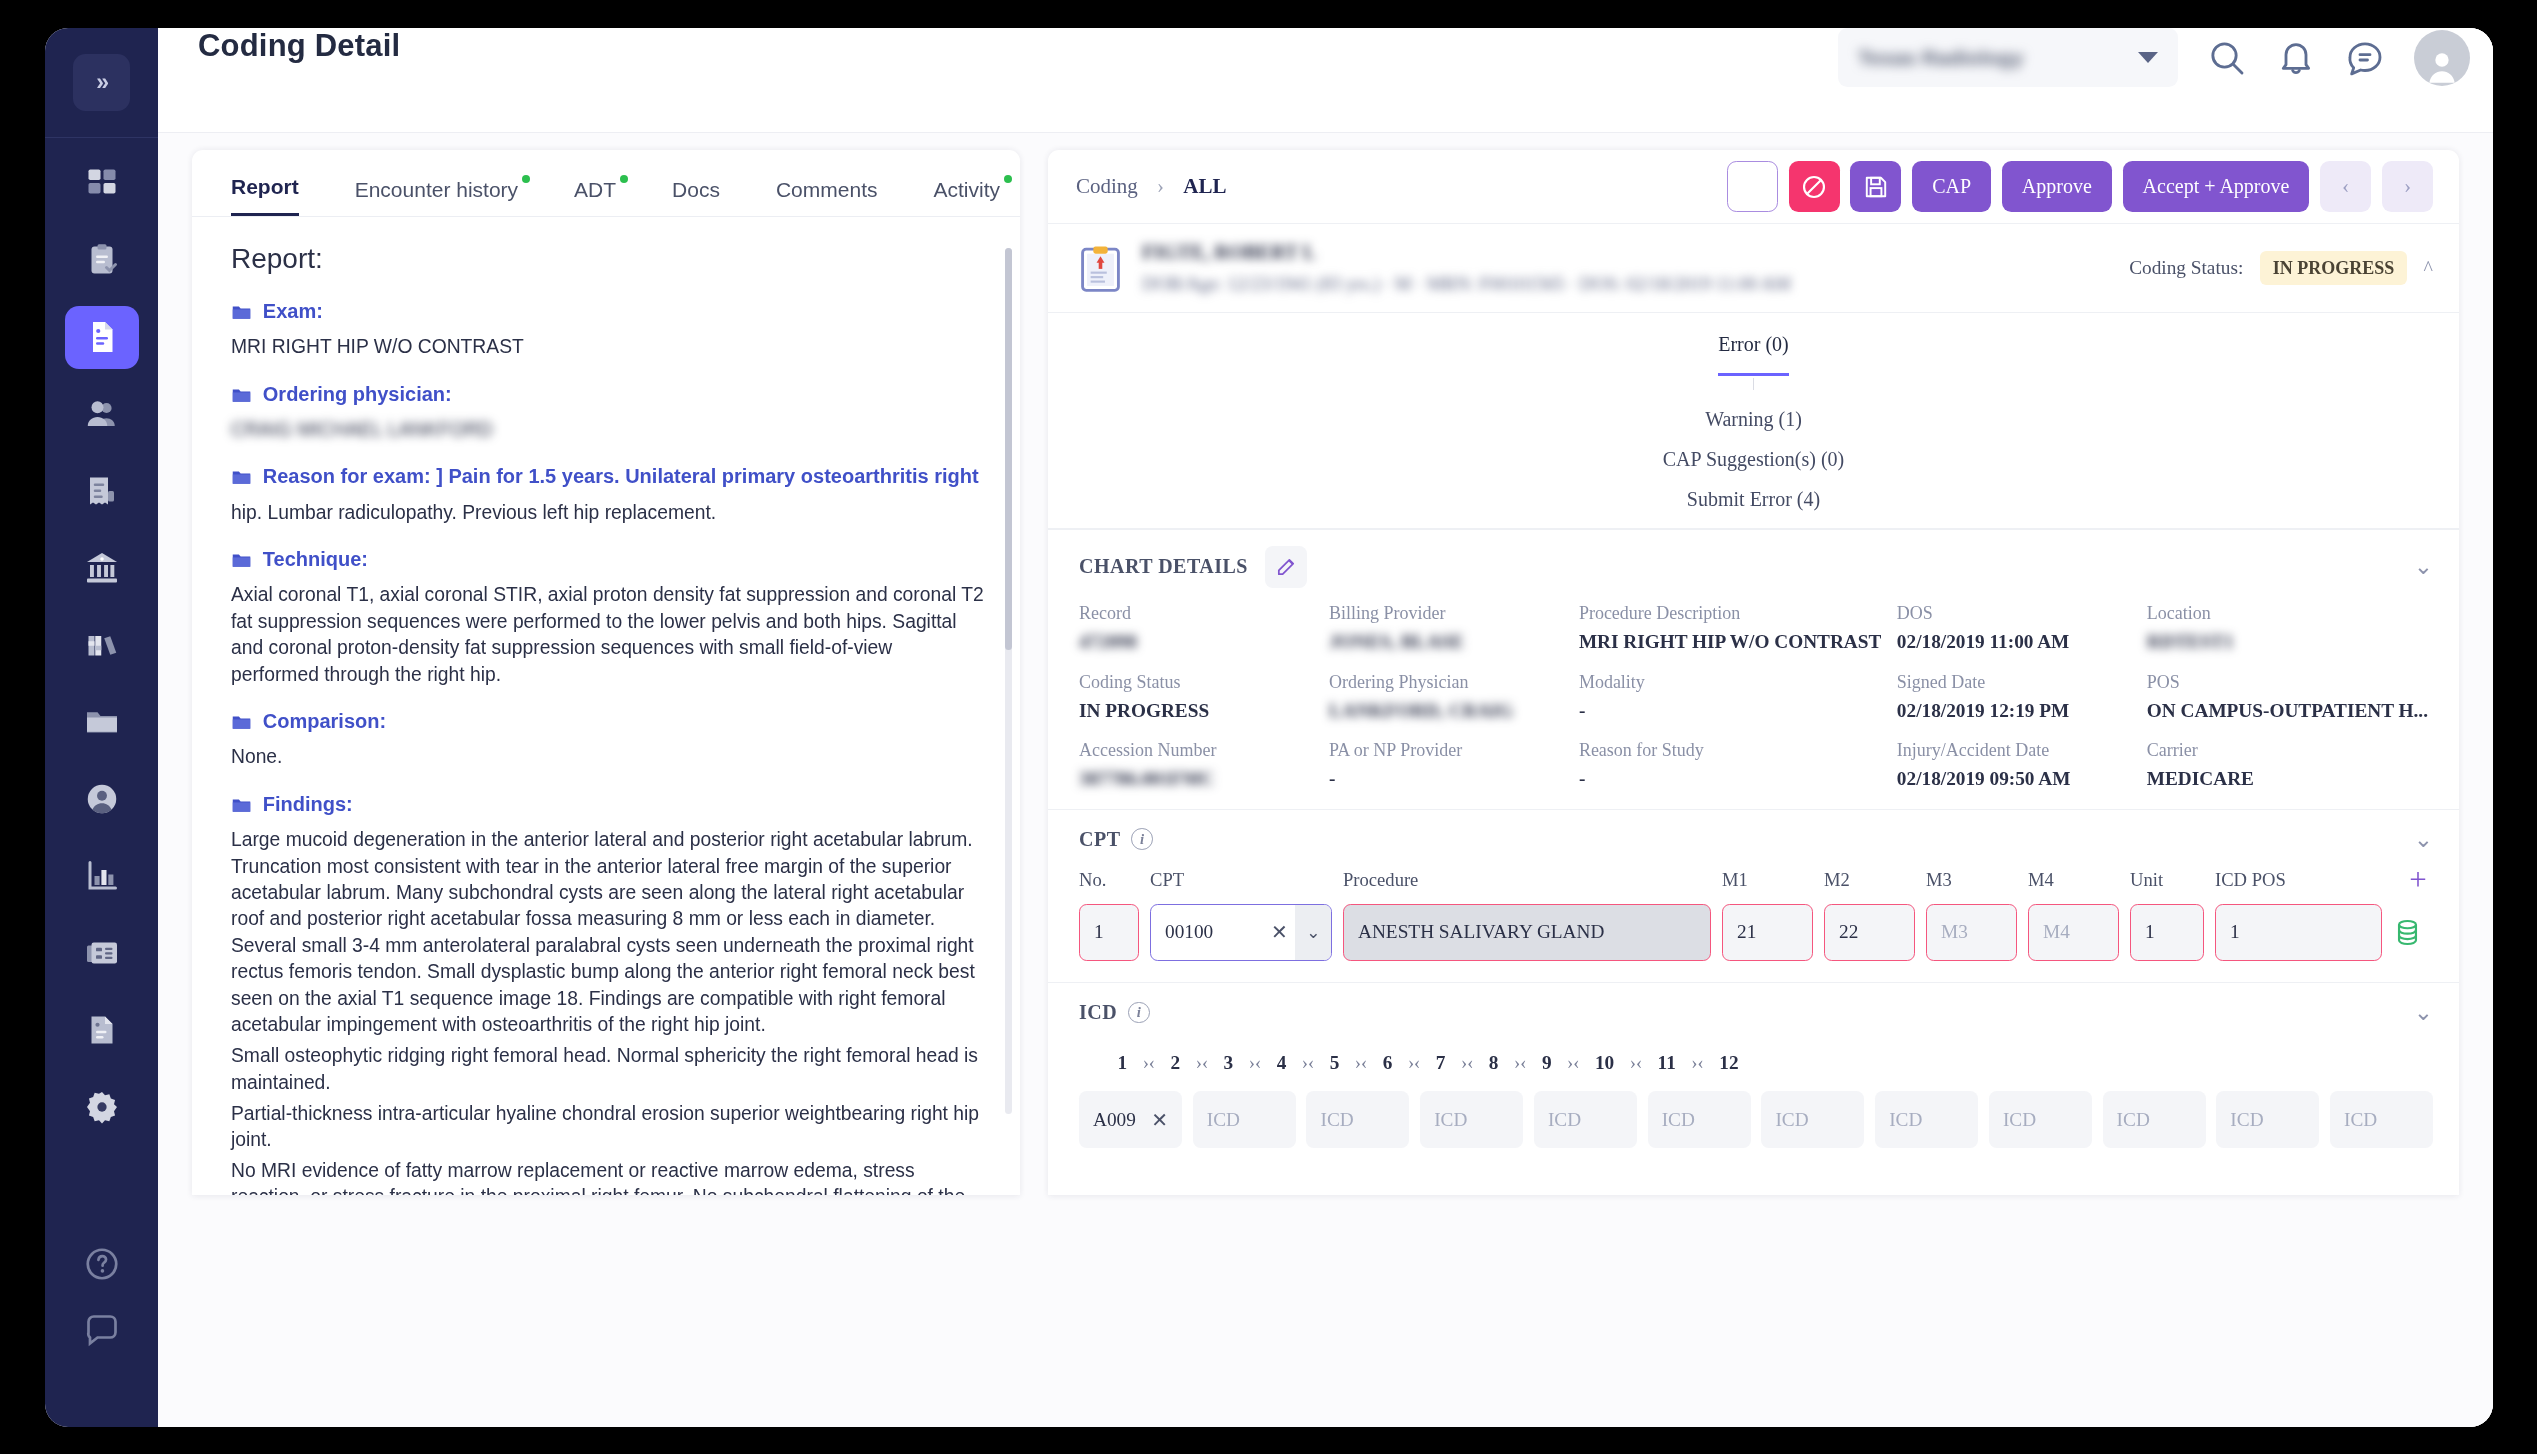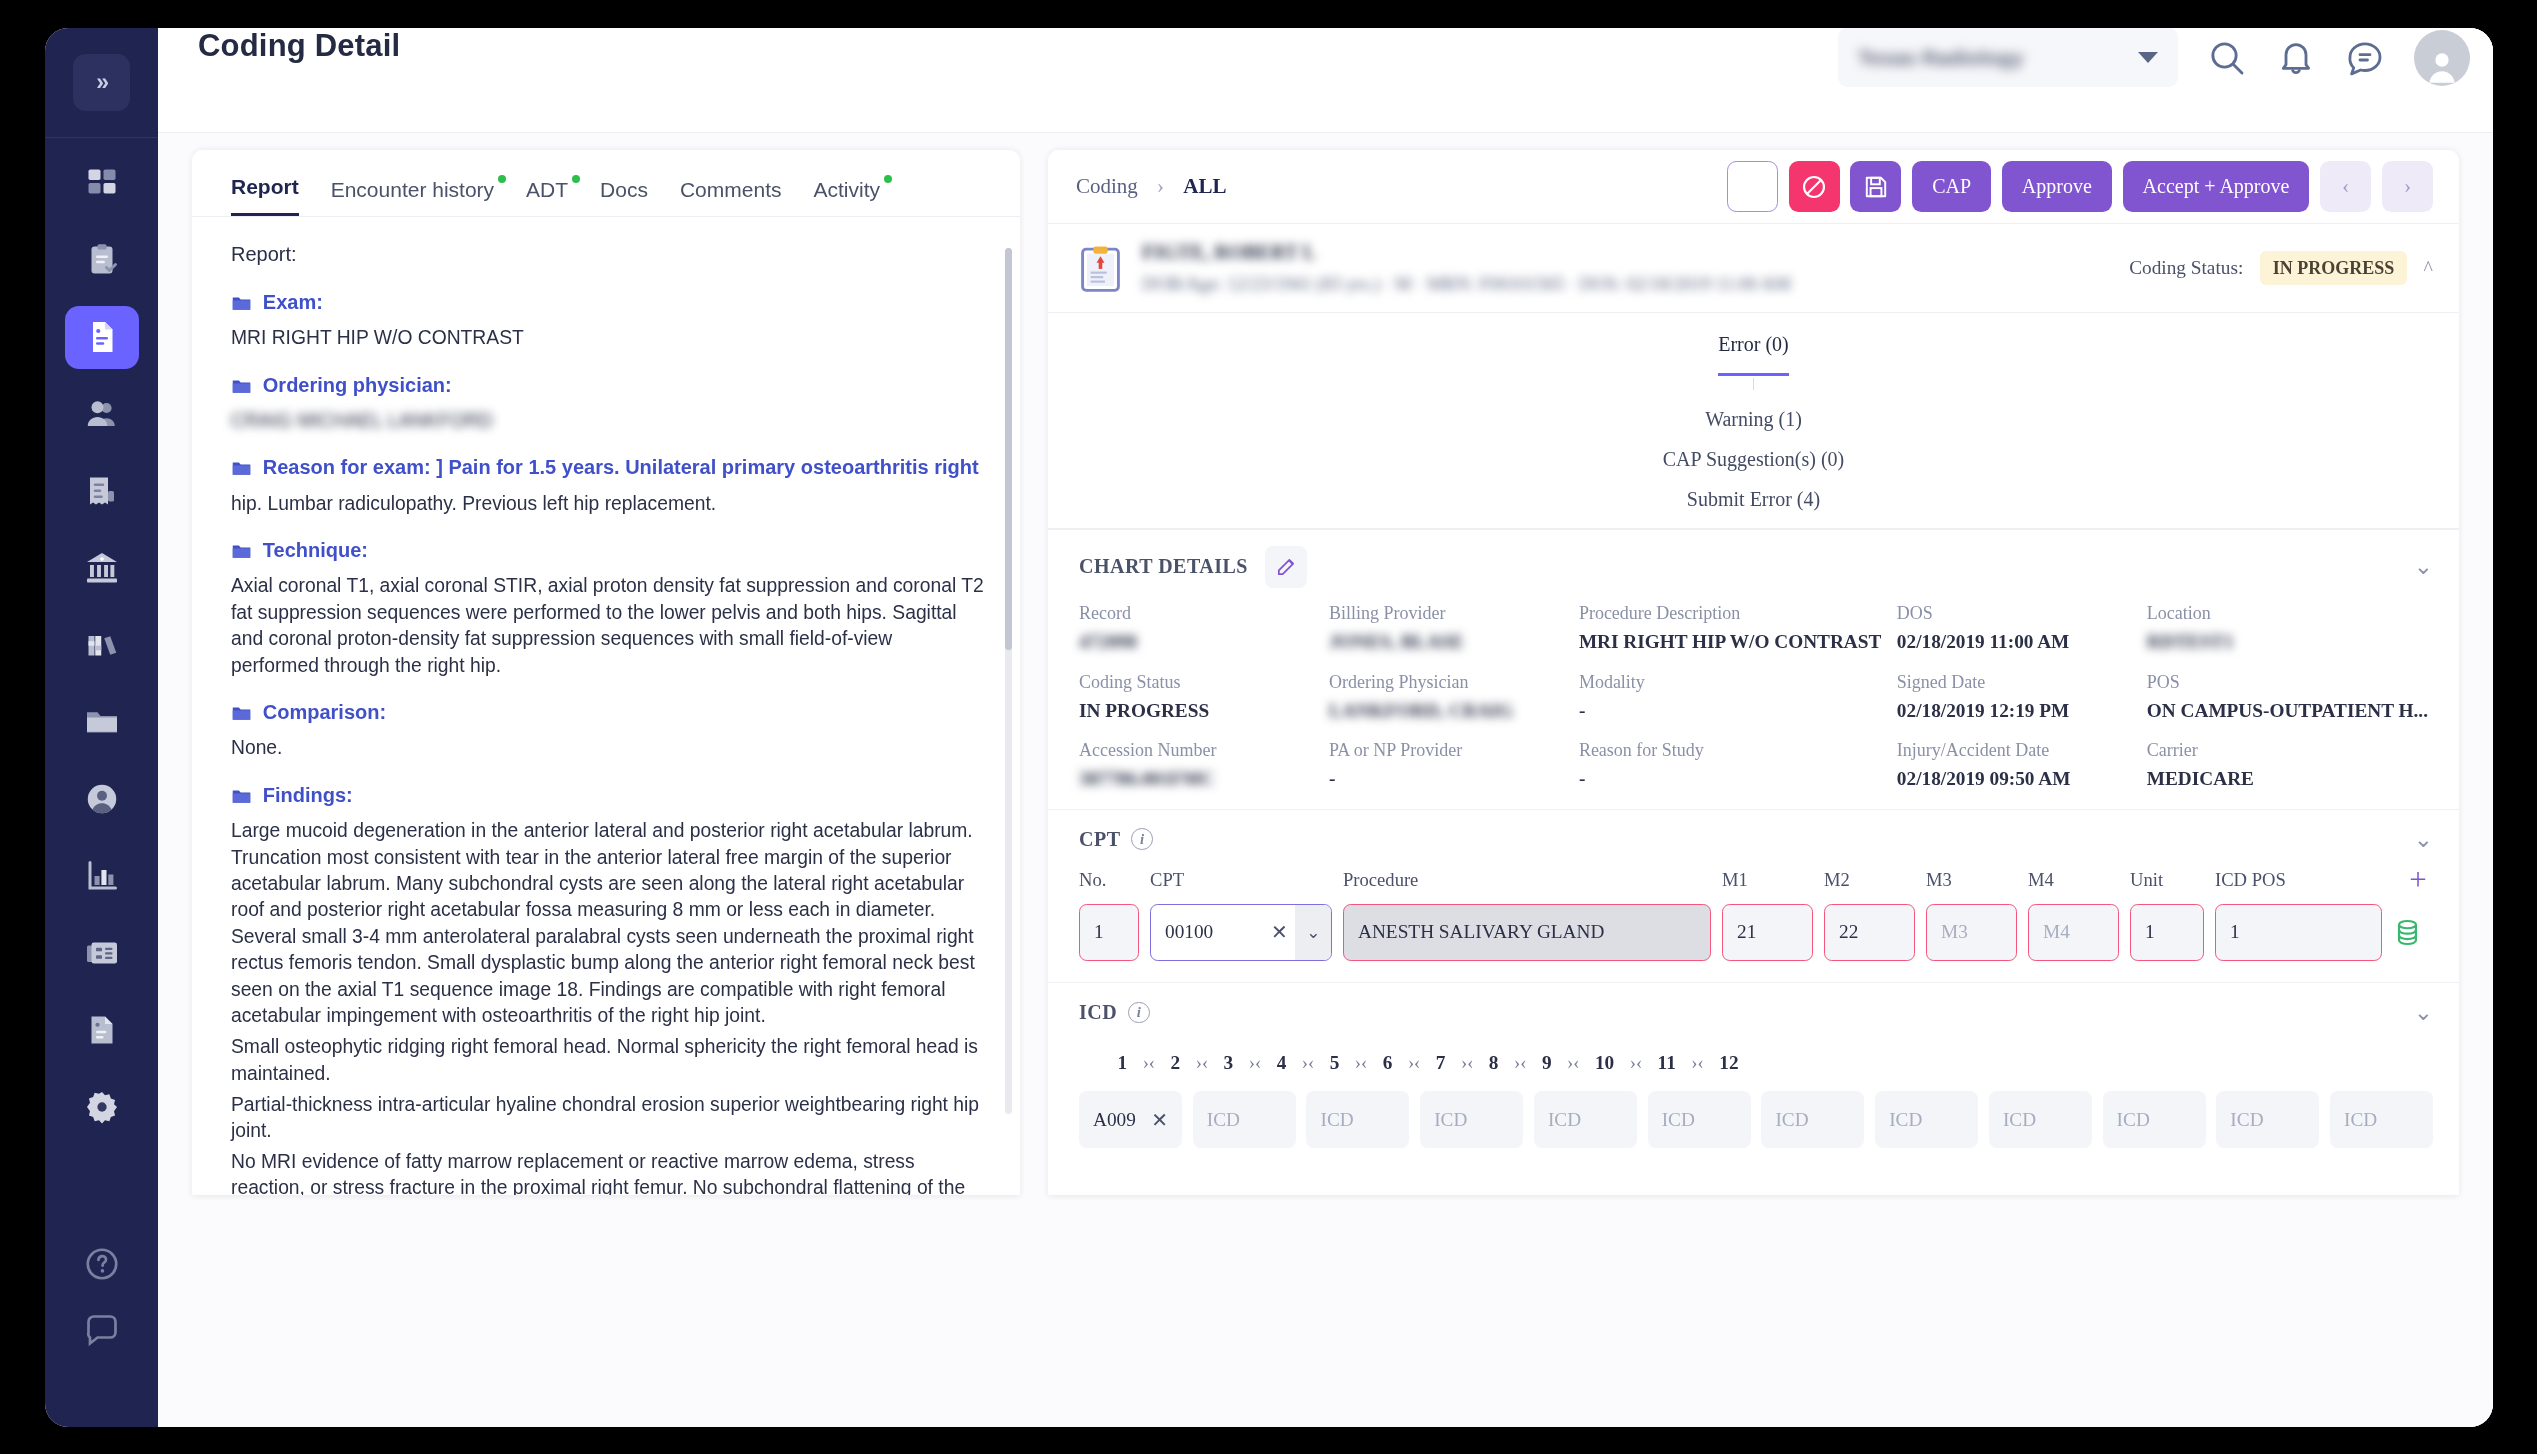--- a/index.html
+++ b/index.html
@@ -82,30 +82,30 @@
     width: 828px; flex: 0 0 828px;
     margin: 17px 0 232px 34px;
     background: #fff;
     border-radius: 10.8px 10.8px 0 0;
     box-shadow: 0 0.8px 6.2px rgba(30,35,70,.09);
     display: flex; flex-direction: column;
     overflow: hidden;
   }
   .tabs {
     height: 67px; flex: 0 0 67px; display: flex; align-items: flex-end;
-    padding: 0 0 0 39px; gap: 32px; border-bottom: 0.8px solid #eceef3;
+    padding: 0 0 0 39px; gap: 56px; border-bottom: 0.8px solid #eceef3;
   }
   .tab {
     position: relative; font-size: 21px; color: #4a5168; padding-bottom: 14px;
     white-space: nowrap;
   }
   .tab.active { color: #1f2450; font-weight: bold; border-bottom: 3.1px solid #1f2450; }
   .dot { position: absolute; top: -3.1px; right: -12.4px; width: 8.5px; height: 8.5px; border-radius: 50%; background: #2cbf4e; }
   .report-scroll { flex: 1; overflow: hidden; position: relative; padding: 26px 36px 0 39px; }
-  .rep-label { font-size: 20px; color: #2b3047; margin-bottom: 23px; }
+  .rep-label { font-size: 28px; color: #2b3047; margin-bottom: 23px; }
   .sec-head {
     display: flex; align-items: flex-start; gap: 10.8px;
     color: #4050c8; font-size: 20px; font-weight: 600; margin: 20px 0 9.3px 0; line-height: 1.35;
   }
   .sec-head svg { width: 21px; height: 21px; flex: 0 0 21px; margin-top: 3.9px; }
   .rep-text { font-size: 19.3px; line-height: 1.37; color: #2b3047; margin-bottom: 4.6px; }
   .scrollbar {
     position: absolute; right: 7.7px; top: 31px; width: 7px; height: 866px;
     background: #e9eaf0; border-radius: 3.9px;
   }

